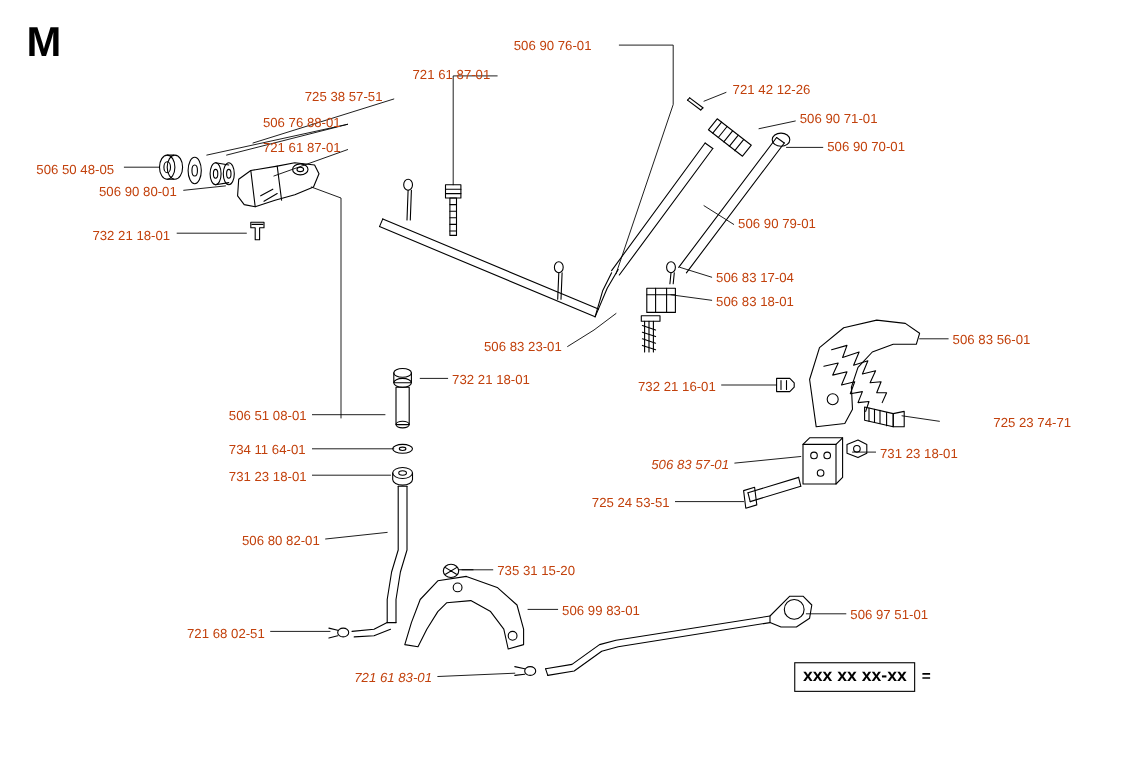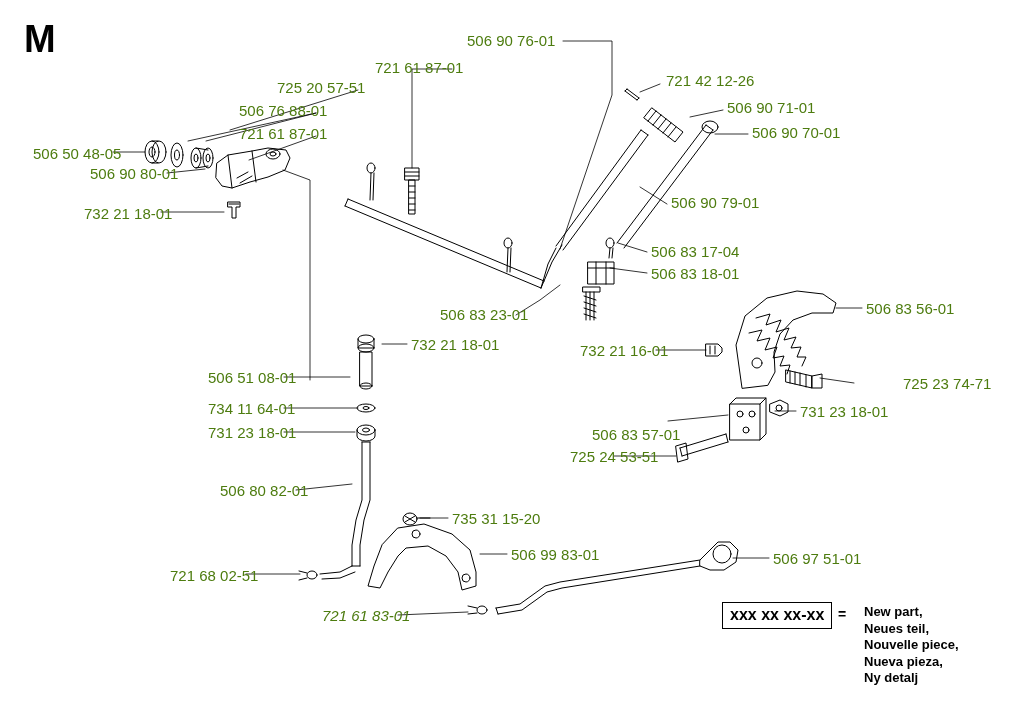--- a/index.html
+++ b/index.html
@@ -26,22 +26,22 @@
     position: absolute;
     font-family: "Liberation Sans", sans-serif;
     font-weight: bold;
     font-size: 38px;
     color: #000;
     letter-spacing: 0px;
   }
   .lbl {
     position: absolute;
     font-family: "Liberation Sans", sans-serif;
-    font-size: 15px;
-    color: #4d7c0f;
+    font-size: 12px;
+    color: #c2410c;
     white-space: nowrap;
     line-height: 14px;
   }
   .legend-box {
     position: absolute;
     border: 1.5px solid #000;
     background: #fff;
     padding: 3px 7px 4px 7px;
     font-family: "Liberation Sans", sans-serif;
     font-weight: bold;
@@ -277,51 +277,44 @@
         <path d="M477 608 L468 606 M477 613 L468 614"></path>
       </g>
 
     </g>
   </svg>
 
   <div class="lbl" style="left:467px; top:34px;">506 90 76-01</div>
   <div class="lbl" style="left:666px; top:74px;">721 42 12-26</div>
   <div class="lbl" style="left:375px; top:61px;">721 61 87-01</div>
   <div class="lbl" style="left:727px; top:101px;">506 90 71-01</div>
-  <div class="lbl" style="left:277px; top:81px;">725 20 57-51</div>
+  <div class="lbl" style="left:277px; top:81px;">725 38 57-51</div>
   <div class="lbl" style="left:239px; top:104px;">506 76 88-01</div>
   <div class="lbl" style="left:752px; top:126px;">506 90 70-01</div>
   <div class="lbl" style="left:239px; top:127px;">721 61 87-01</div>
   <div class="lbl" style="left:33px; top:147px;">506 50 48-05</div>
   <div class="lbl" style="left:90px; top:167px;">506 90 80-01</div>
   <div class="lbl" style="left:671px; top:196px;">506 90 79-01</div>
   <div class="lbl" style="left:84px; top:207px;">732 21 18-01</div>
   <div class="lbl" style="left:651px; top:245px;">506 83 17-04</div>
   <div class="lbl" style="left:651px; top:267px;">506 83 18-01</div>
   <div class="lbl" style="left:866px; top:302px;">506 83 56-01</div>
   <div class="lbl" style="left:440px; top:308px;">506 83 23-01</div>
   <div class="lbl" style="left:411px; top:338px;">732 21 18-01</div>
   <div class="lbl" style="left:580px; top:344px;">732 21 16-01</div>
   <div class="lbl" style="left:208px; top:371px;">506 51 08-01</div>
   <div class="lbl" style="left:858px; top:377px;margin-left:45px;">725 23 74-71</div>
   <div class="lbl" style="left:208px; top:402px;">734 11 64-01</div>
-  <div class="lbl" style="left:592px; top:428px;">506 83 57-01</div>
+  <div class="lbl" style="left:592px; top:415px;font-style:italic;">506 83 57-01</div>
   <div class="lbl" style="left:800px; top:405px;">731 23 18-01</div>
   <div class="lbl" style="left:208px; top:426px;">731 23 18-01</div>
-  <div class="lbl" style="left:570px; top:450px;">725 24 53-51</div>
+  <div class="lbl" style="left:538px; top:450px;">725 24 53-51</div>
   <div class="lbl" style="left:220px; top:484px;">506 80 82-01</div>
   <div class="lbl" style="left:452px; top:512px;">735 31 15-20</div>
   <div class="lbl" style="left:511px; top:548px;">506 99 83-01</div>
   <div class="lbl" style="left:773px; top:552px;">506 97 51-01</div>
   <div class="lbl" style="left:170px; top:569px;">721 68 02-51</div>
   <div class="lbl" style="left:322px; top:609px;font-style:italic;">721 61 83-01</div>
 
   <div class="legend-box" style="left:722px; top:602px;">xxx xx xx-xx</div>
   <div class="legend-eq" style="left:838px; top:606px;">=</div>
-  <div class="legend-text" style="left:864px; top:604px;">
-    <div>New part,</div>
-    <div>Neues teil,</div>
-    <div>Nouvelle piece,</div>
-    <div>Nueva pieza,</div>
-    <div>Ny detalj</div>
-  </div>
 
 </div>
 
 </body></html>

